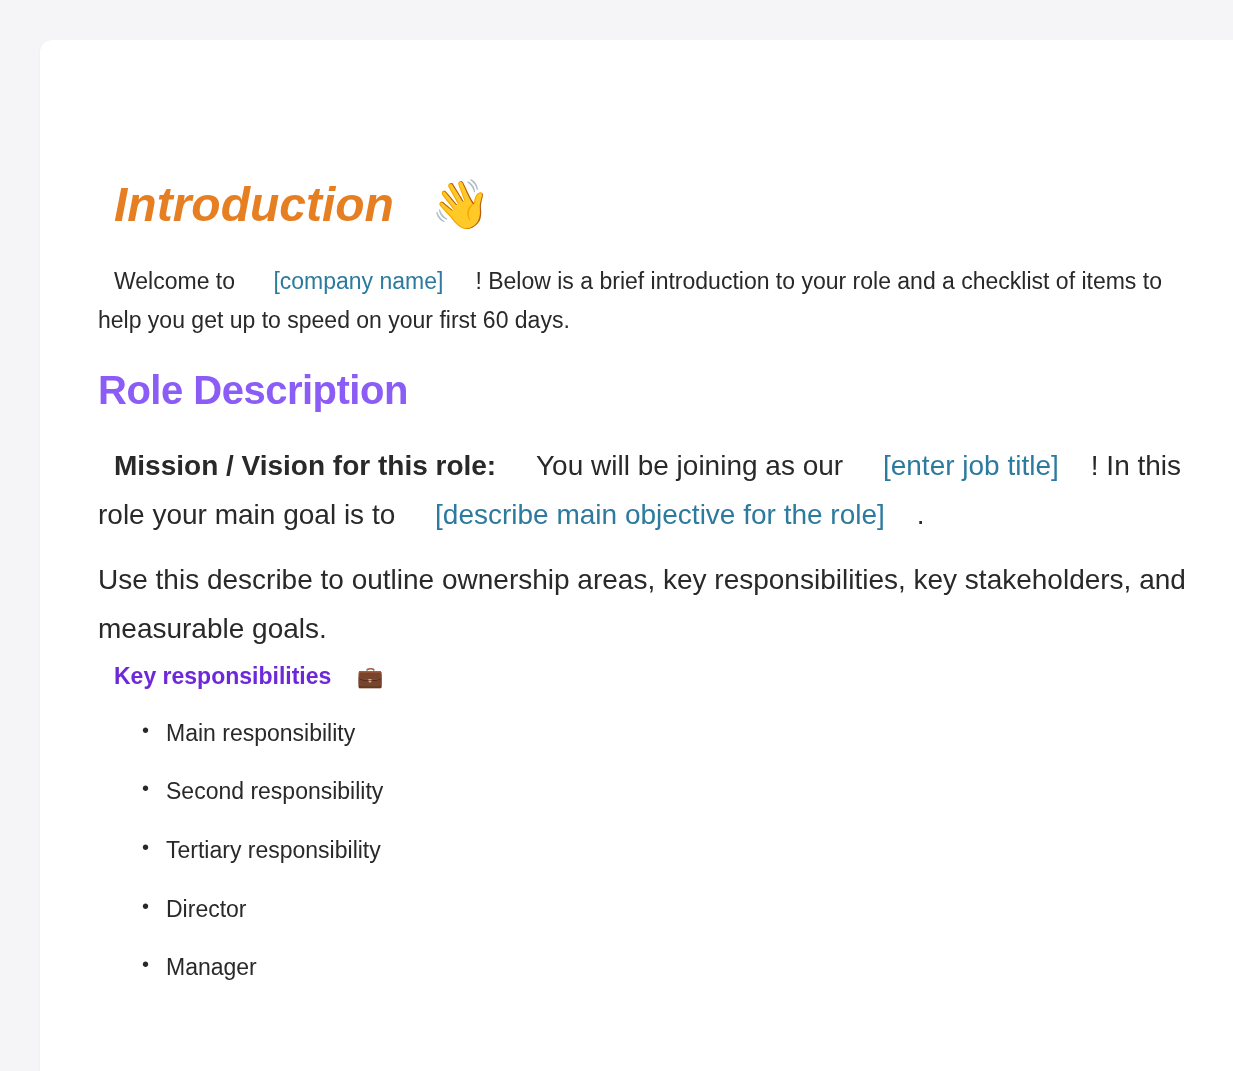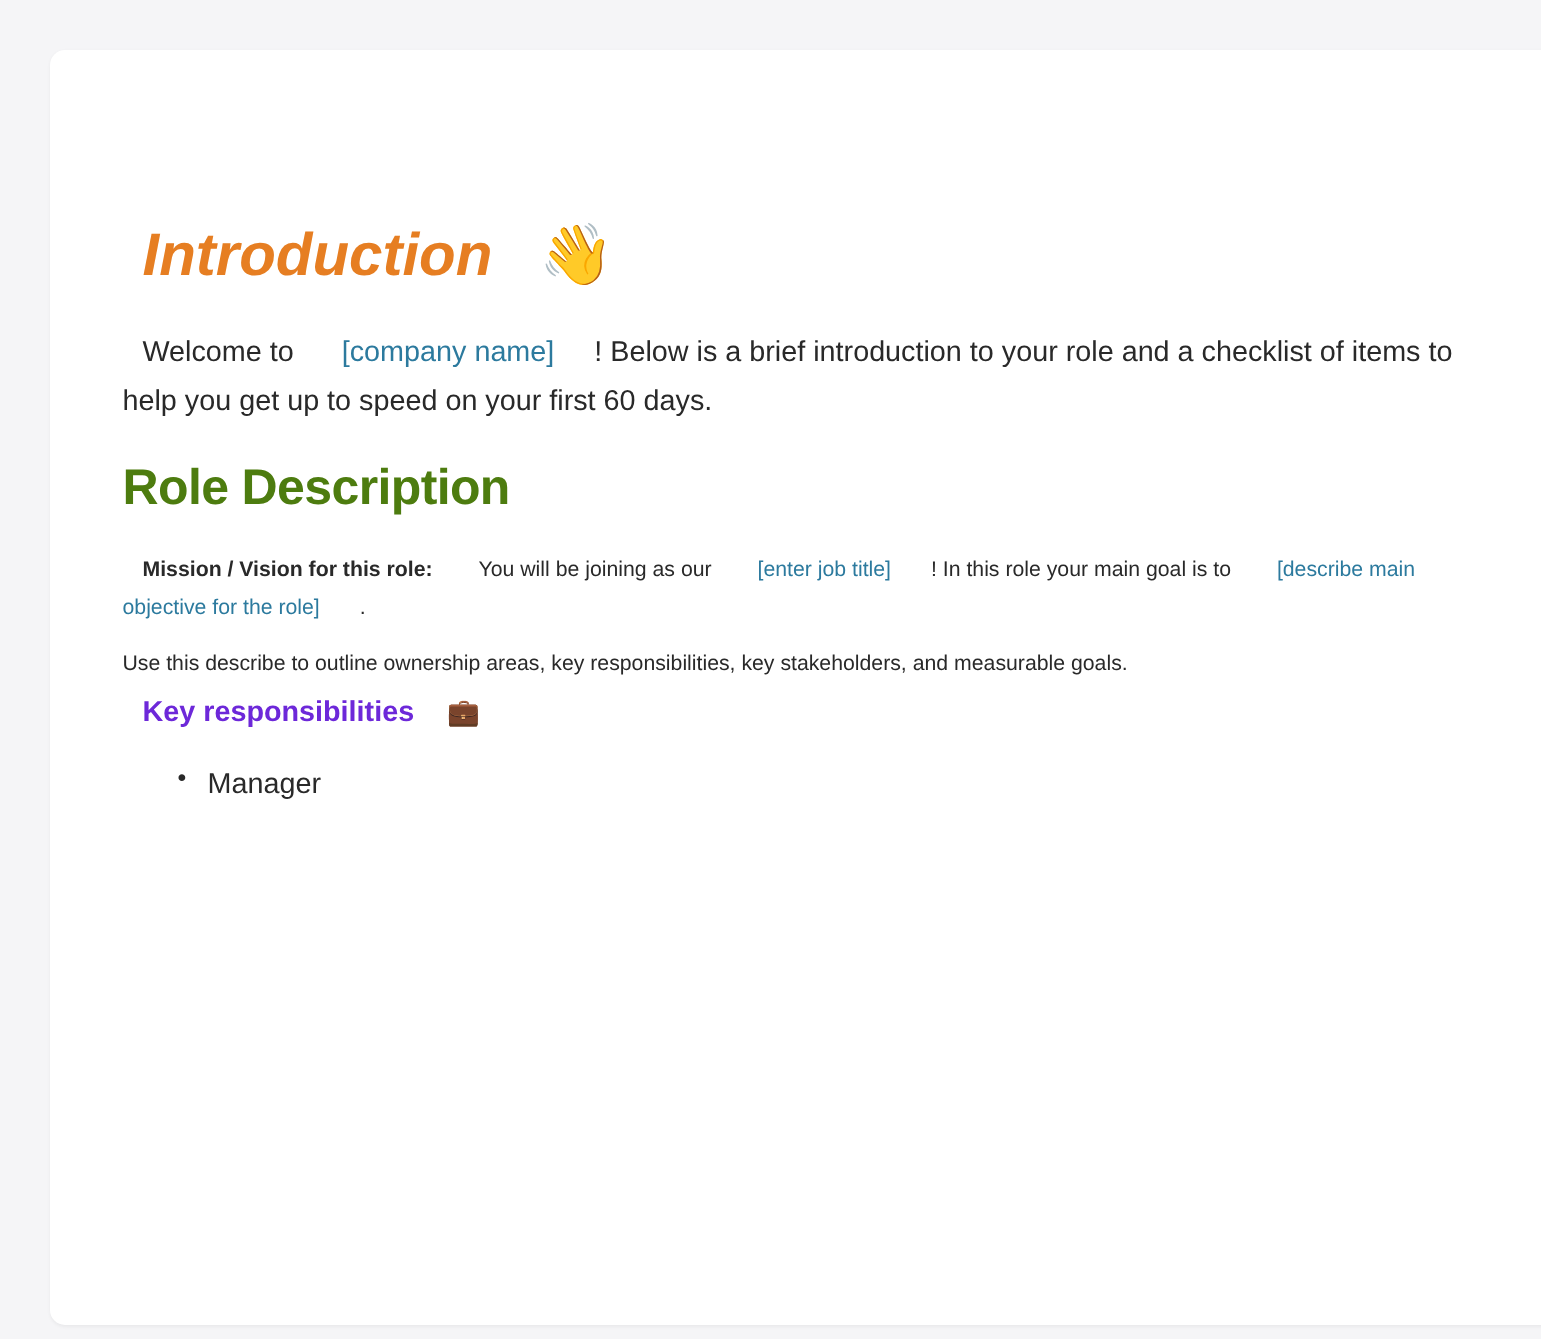--- a/index.html
+++ b/index.html
@@ -40,26 +40,26 @@
       color: #292929;
       line-height: 1.7;
       margin-bottom: 28px;
     }
     .placeholder {
       color: #2C7A9E;
     }
     .heading-2 {
       font-size: 40px;
       font-weight: 700;
-      color: #4d7c0f;
+      color: #8b5cf6;
       margin-bottom: 28px;
       letter-spacing: -0.5px;
     }
     .mission-block {
-      font-size: 17px;
+      font-size: 28px;
       color: #292929;
       line-height: 1.75;
       margin-bottom: 0;
     }
     .bold {
       font-weight: 700;
     }
     .section-label {
       font-size: 23px;
       font-weight: 700;
@@ -113,19 +113,25 @@
     <span class="bold">Mission / Vision for this role: </span><span>You will be joining as our </span><span class="placeholder">[enter job title]</span><span>! In this role your main goal is to </span><span class="placeholder">[describe main objective for the role]</span><span>.</span>
   </div>
 
   <div class="mission-block">Use this describe to outline ownership areas, key responsibilities, key stakeholders, and measurable goals.</div>
 
   <div class="section-label">
     <span>Key responsibilities</span>
     <span class="emoji">💼</span>
   </div>
 
+  <ul class="bullets">
+    <li>Main responsibility</li>
+    <li>Second responsibility</li>
+    <li>Tertiary responsibility</li>
+  </ul>
 
 
   <ul class="bullets">
+    <li>Director</li>
     <li>Manager</li>
   </ul>
 
 </div>
 
 </body></html>

